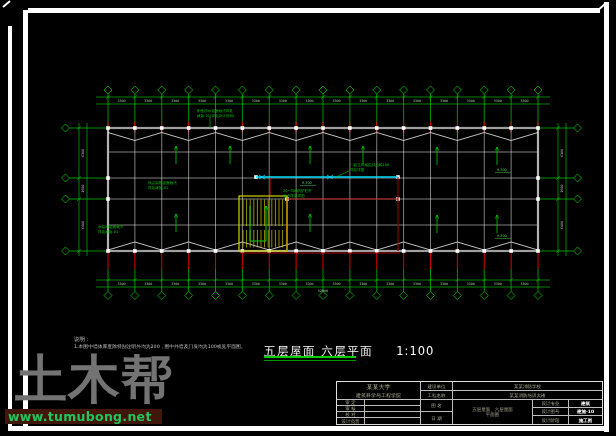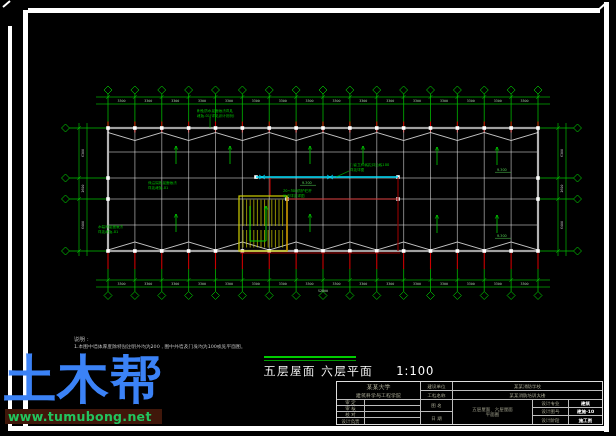--- a/index.html
+++ b/index.html
@@ -5,27 +5,27 @@
   html,body{margin:0;padding:0;background:#111;}
   .canvas{position:relative;width:616px;height:436px;background:#000;overflow:hidden;
           font-family:"DejaVu Sans",sans-serif;}
   svg text{font-family:"DejaVu Sans",sans-serif;}
   .ov{position:absolute;}
   
   .notes{left:74px;top:336px;color:#c4c4c4;}
   .notes .h{font-size:5.5px;line-height:7px;}
   .notes .l{font-size:4.8px;line-height:7px;}
   
-  .dtitle{left:264px;top:340px;color:#fff;white-space:nowrap;margin-top:20px;}
+  .dtitle{left:264px;top:340px;color:#fff;white-space:nowrap;}
   .dtitle .nm{font-size:11.5px;letter-spacing:1.5px;}
   .dtitle .sc{font-size:11.5px;margin-left:18px;letter-spacing:1px;}
   .ul1{left:264px;top:355.5px;width:92px;height:2.5px;background:#00cc00;}
   .ul2{left:264px;top:359.5px;width:92px;height:1px;background:#009900;}
   
-  .wm-brand{left:4px;top:351px;font-size:52px;font-weight:900;color:#3b82f6;
+  .wm-brand{left:15px;top:351px;font-size:52px;font-weight:900;color:#737373;
             letter-spacing:1px;line-height:56px;}
   .wm-bar{left:5px;top:409px;width:157px;height:15px;background:#40170a;}
   .wm-url{font-size:12.5px;font-weight:bold;color:#22c55e;line-height:15px;
           padding-left:3px;letter-spacing:0.3px;}
   
   .tb{left:336px;top:381px;width:265px;height:42px;border:1px solid #dedede;
       color:#b0b09a;font-size:4.5px;}
   .tb .c{position:absolute;box-sizing:border-box;overflow:hidden;}
   .br{border-right:0.5px solid #bdbdbd;}
   .bb{border-bottom:0.5px solid #bdbdbd;}

